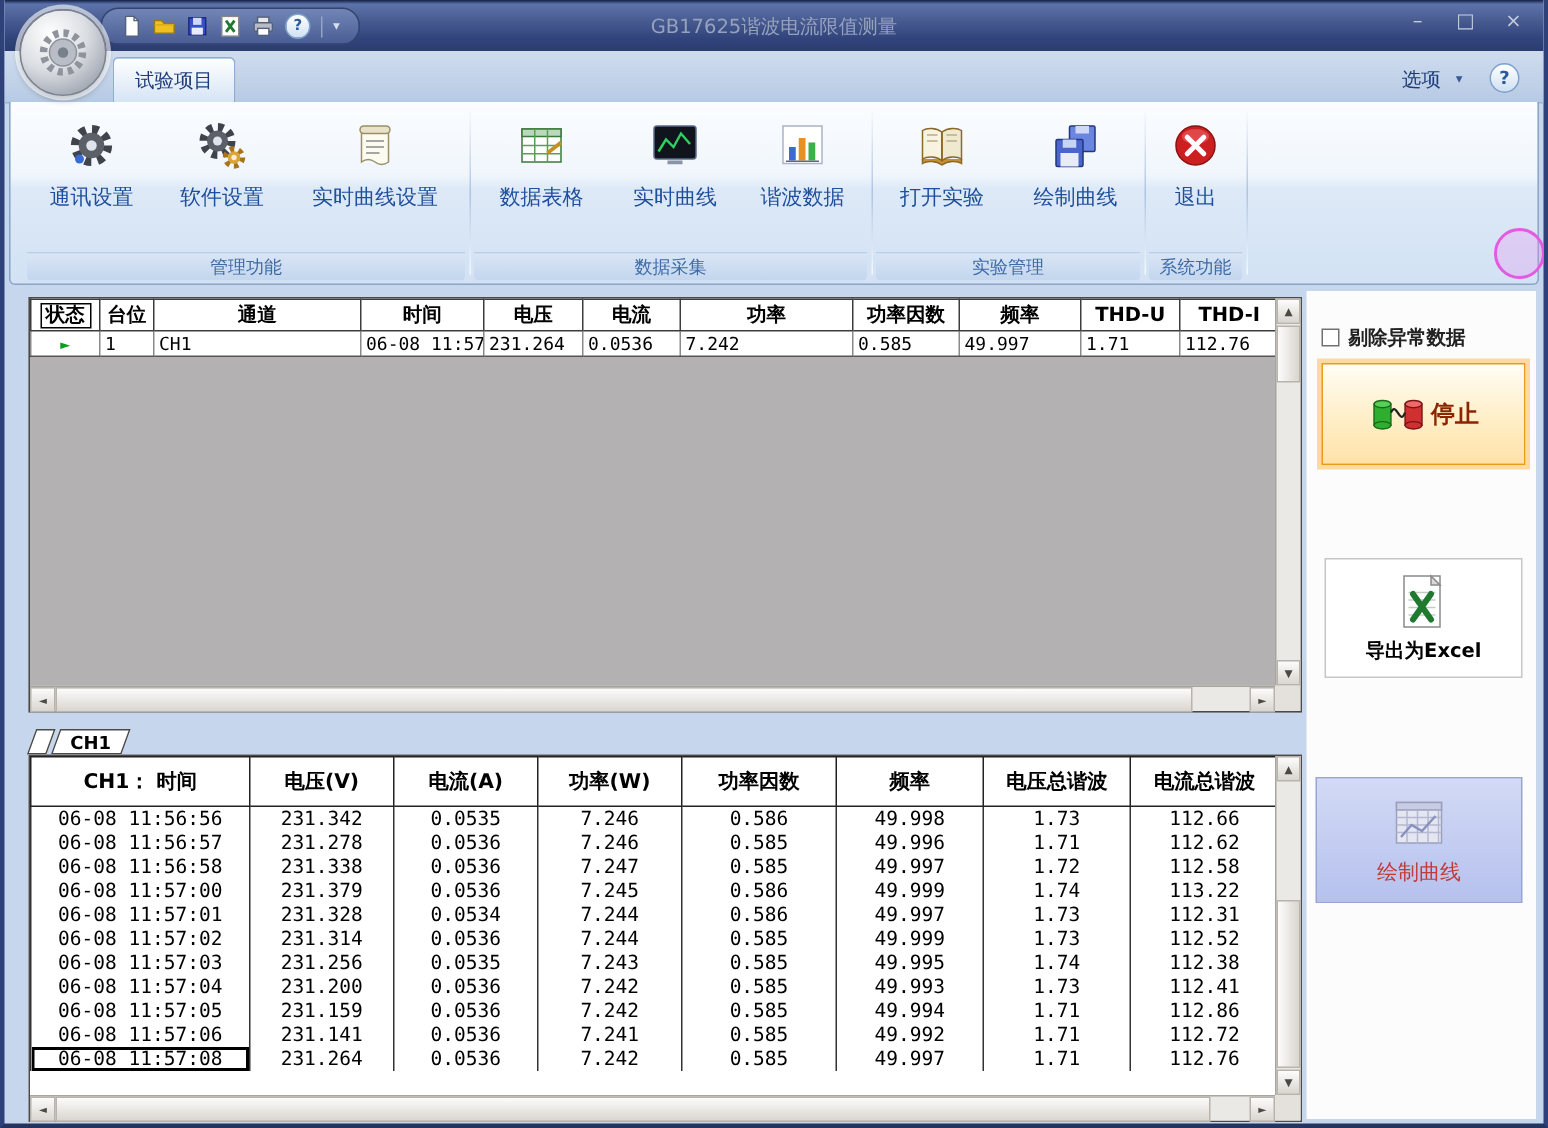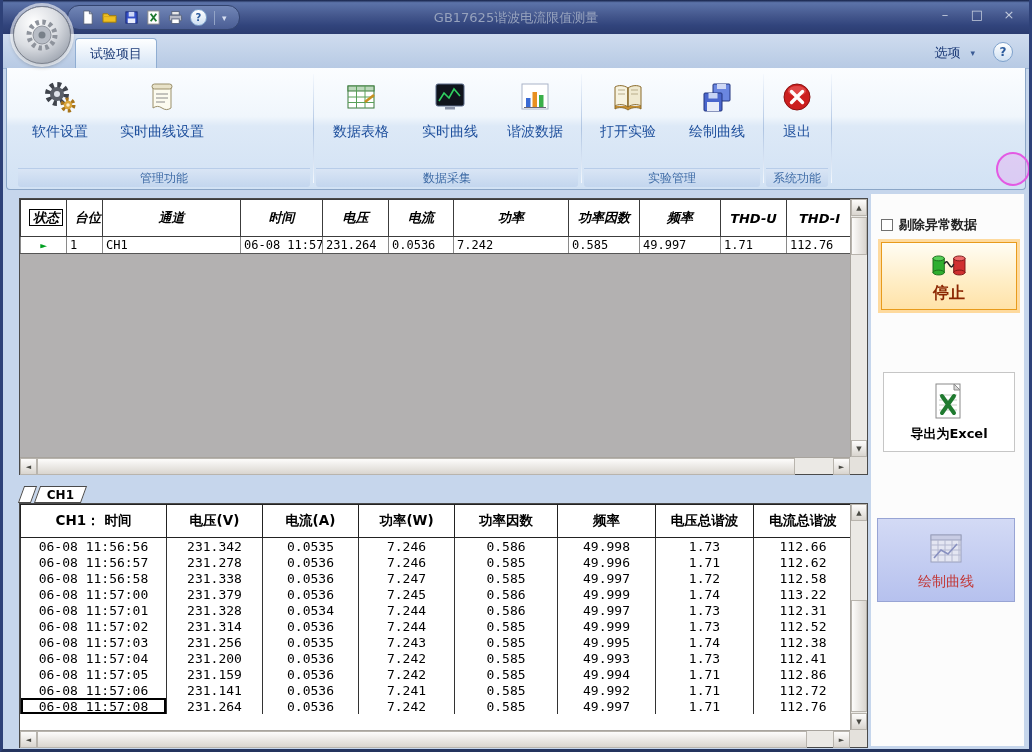--- a/index.html
+++ b/index.html
@@ -51,21 +51,21 @@
     font-size:12px;color:#3e6ba6;background:linear-gradient(#d9e5f5,#c3d6ee);border-radius:0 0 3px 3px;
     border-top:1px solid #b8cde9;}
   .gsep{position:absolute;top:6px;bottom:6px;width:1px;
     background:linear-gradient(#f5f9fe,#aec4e2,#f5f9fe);}
 
   
   .top-panel{position:absolute;left:16px;top:198px;width:849px;height:277px;box-sizing:border-box;
     background:#b3b1b1;border:1px solid #4a4a4a;}
   .ttable{border-collapse:collapse;table-layout:fixed;width:832px;background:#fff;position:absolute;left:0;top:0;}
   .ttable th{font-family:"DejaVu Sans",sans-serif;font-weight:bold;font-size:13px;height:20px;
-    border:1px solid #3c3c3c;background:#fff;padding:8px;white-space:nowrap;overflow:hidden;font-style:italic;}
+    border:1px solid #3c3c3c;background:#fff;padding:0;white-space:nowrap;overflow:hidden;}
   .ttable td{font-family:"DejaVu Sans Mono",monospace;font-size:12px;height:16px;
     border-left:1px solid #8a8a8a;border-right:1px solid #8a8a8a;border-bottom:1px solid #555;
     padding:0 3px;white-space:nowrap;overflow:hidden;text-align:left;background:#fff;}
   .hbox{border:1px solid #000;padding:0 3px;}
   .play{color:#00a020;font-size:11px;}
 
   .bottom-panel{position:absolute;left:16px;top:503px;width:849px;height:245px;box-sizing:border-box;
     background:#ffffff;border:1px solid #4a4a4a;}
   .btable{border-collapse:collapse;table-layout:fixed;width:832px;background:#fff;position:absolute;left:0;top:0;}
   .btable th{font-family:"DejaVu Sans",sans-serif;font-weight:bold;font-size:13.5px;height:32px;
@@ -92,21 +92,21 @@
     display:flex;align-items:center;justify-content:center;font-size:12px;font-weight:bold;box-sizing:border-box;}
   .sheet-tab span{transform:skewX(20deg);}
 
   
   .side-panel{position:absolute;left:868px;top:194px;width:153px;height:552px;background:#fcfcfc;}
   .chk-row{position:absolute;left:10px;top:22px;display:flex;align-items:center;gap:6px;cursor:default;}
   .chk{width:12px;height:12px;background:#fff;border:1px solid #707070;box-sizing:border-box;}
   .chk-label{font-size:13px;font-weight:bold;color:#222;}
   .stop-btn{position:absolute;left:10px;top:48px;width:136px;height:68px;box-sizing:border-box;
     background:linear-gradient(#fffdf4,#ffedc4 60%,#ffe2a8);border:1px solid #e89b1c;
-    box-shadow:0 0 0 3px rgba(255,190,80,.55);display:flex;flex-direction:column;align-items:center;justify-content:center;gap:2px;}
+    box-shadow:0 0 0 3px rgba(255,190,80,.55);display:flex;flex-direction:row;align-items:center;justify-content:center;gap:2px;}
   .stop-label{font-size:16px;font-weight:bold;color:#8b2500;}
   .export-btn{position:absolute;left:12px;top:178px;width:132px;height:80px;box-sizing:border-box;
     background:#ffffff;border:1px solid #c6c6c6;display:flex;flex-direction:column;align-items:center;justify-content:center;gap:3px;}
   .export-label{font-size:13px;font-weight:bold;color:#000000;}
   .draw-btn{position:absolute;left:6px;top:324px;width:138px;height:84px;box-sizing:border-box;
     background:linear-gradient(#d3daf5,#b6c1ee);border:1px solid #98a4d4;
     display:flex;flex-direction:column;align-items:center;justify-content:center;gap:4px;}
   .draw-label{font-size:14px;font-weight:normal;color:#c23a3a;}
 
   .magenta-ring{position:absolute;left:993px;top:152px;width:30px;height:30px;border-radius:50%;
@@ -266,20 +266,28 @@
     <div class="options-menu">
       <span>选项</span>
       <span class="chev">▾</span>
     </div>
     <div class="help-btn">?</div>
   </div>
 
   <div class="ribbon">
     <div class="rgroup" style="left:10px;width:294px">
       <div class="gbody">
+        <div class="rbtn" style="width:88px">
+          <span class="ric">
+              <svg width="34" height="34">
+                <use href="#sym-gear"></use>
+              </svg>
+            </span>
+          <span>通讯设置</span>
+        </div>
         <div class="rbtn" style="width:86px">
           <span class="ric">
               <svg width="34" height="34">
                 <use href="#sym-gears2"></use>
               </svg>
             </span>
           <span>软件设置</span>
         </div>
         <div class="rbtn" style="width:118px">
           <span class="ric">

